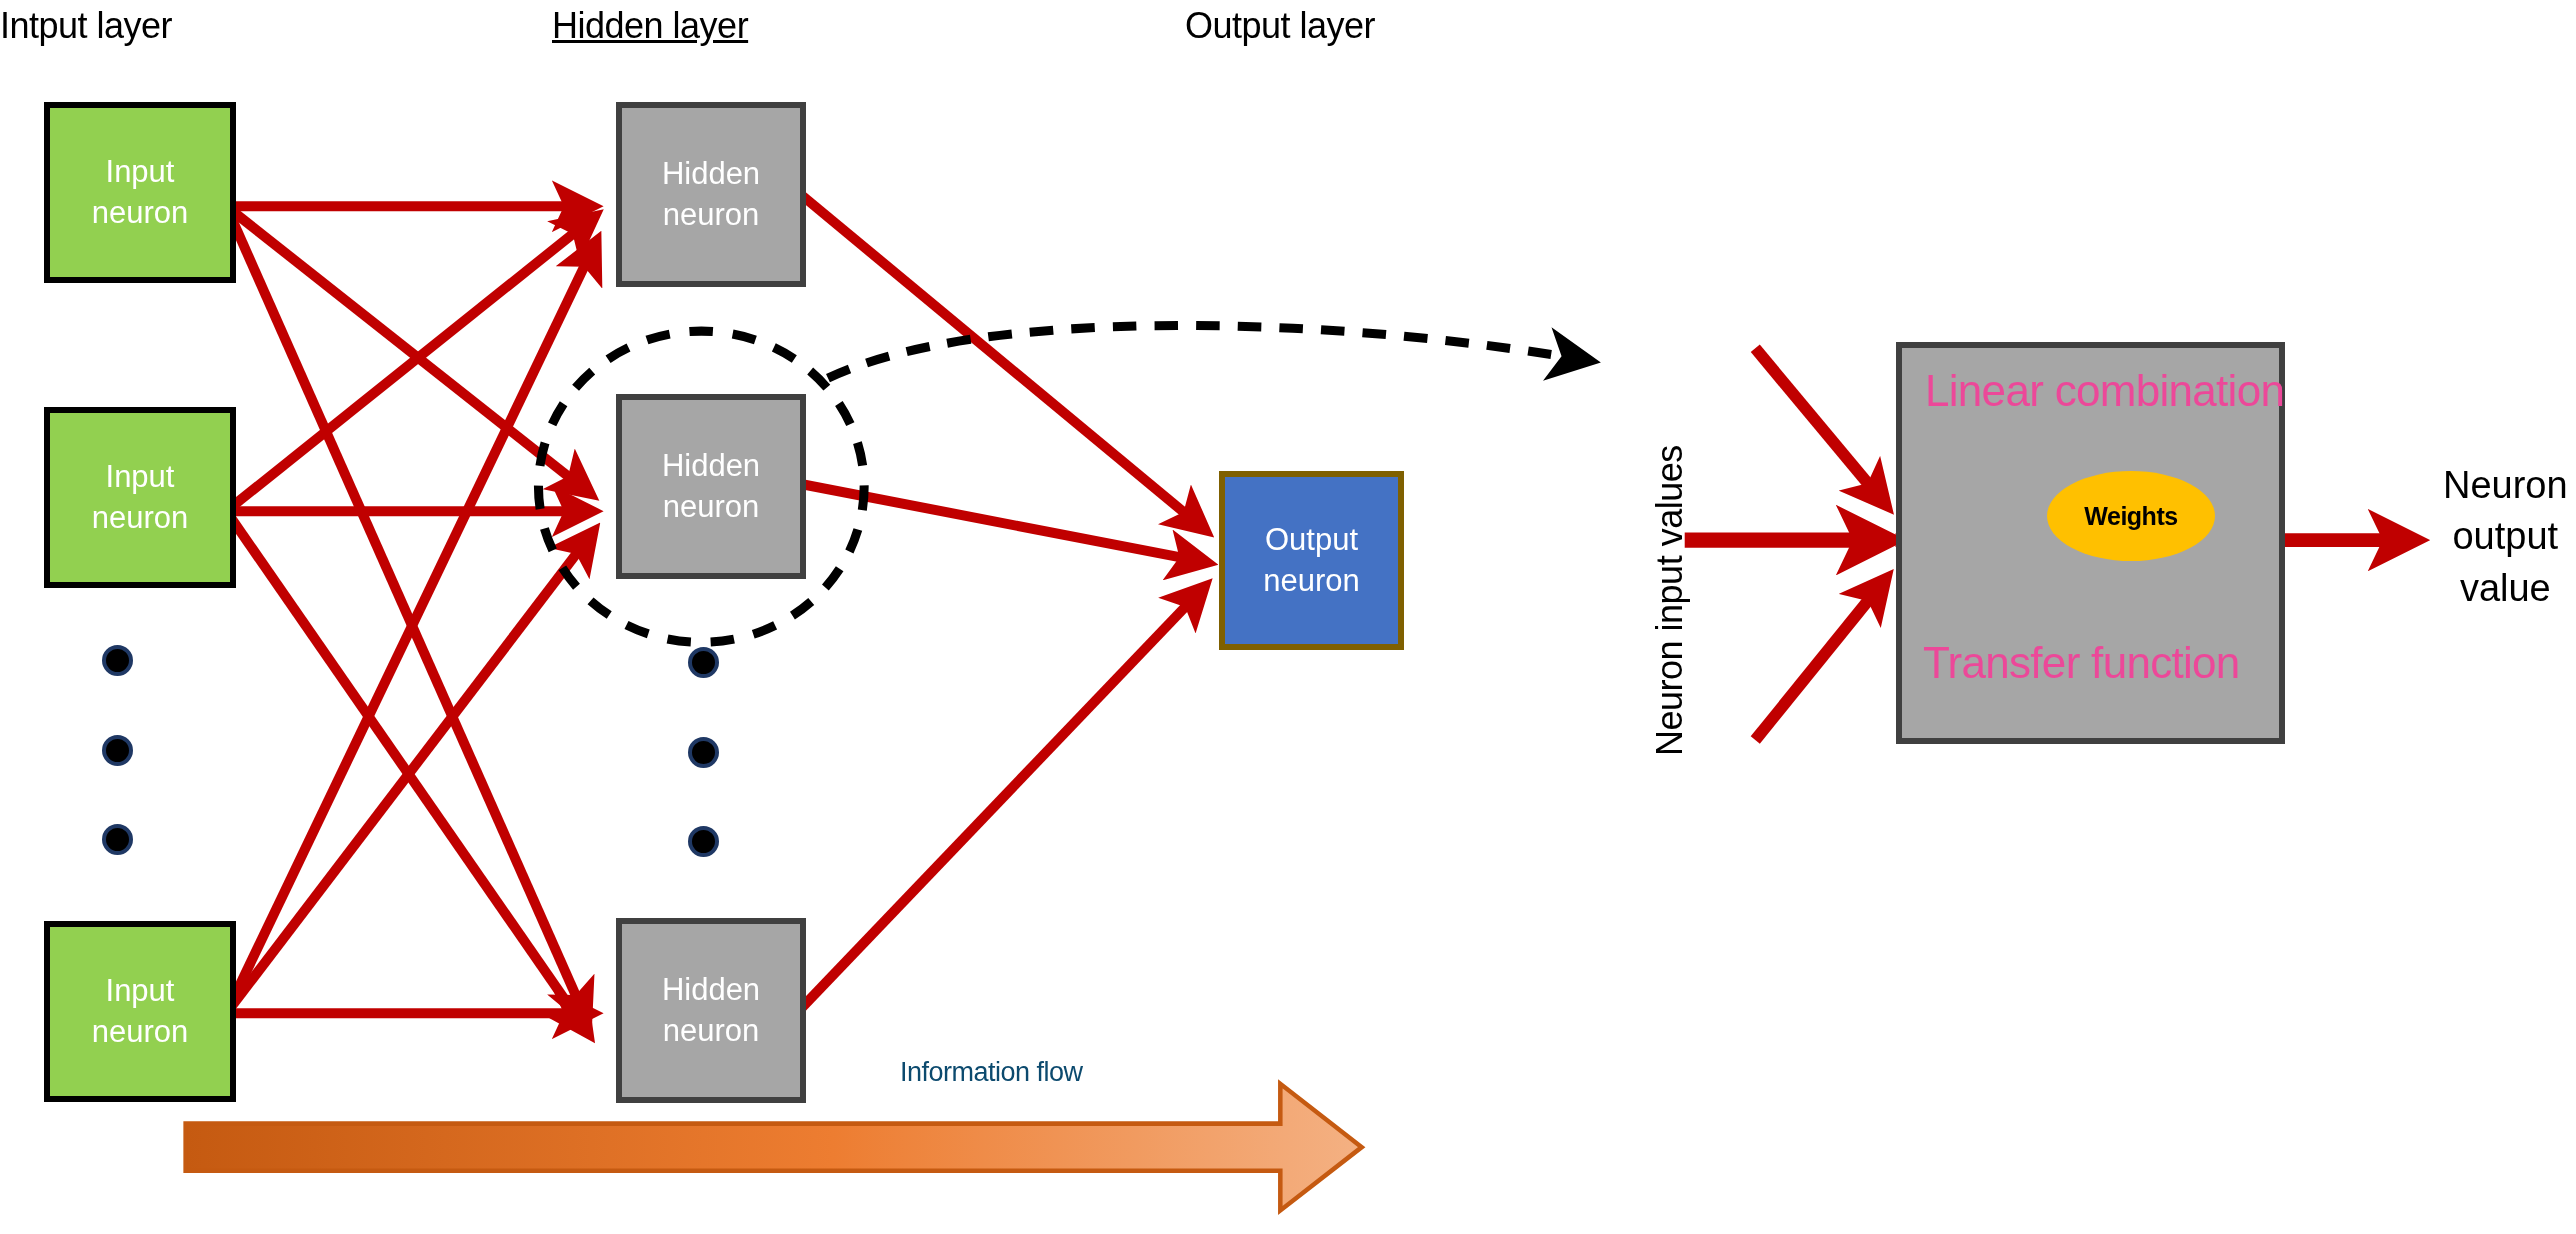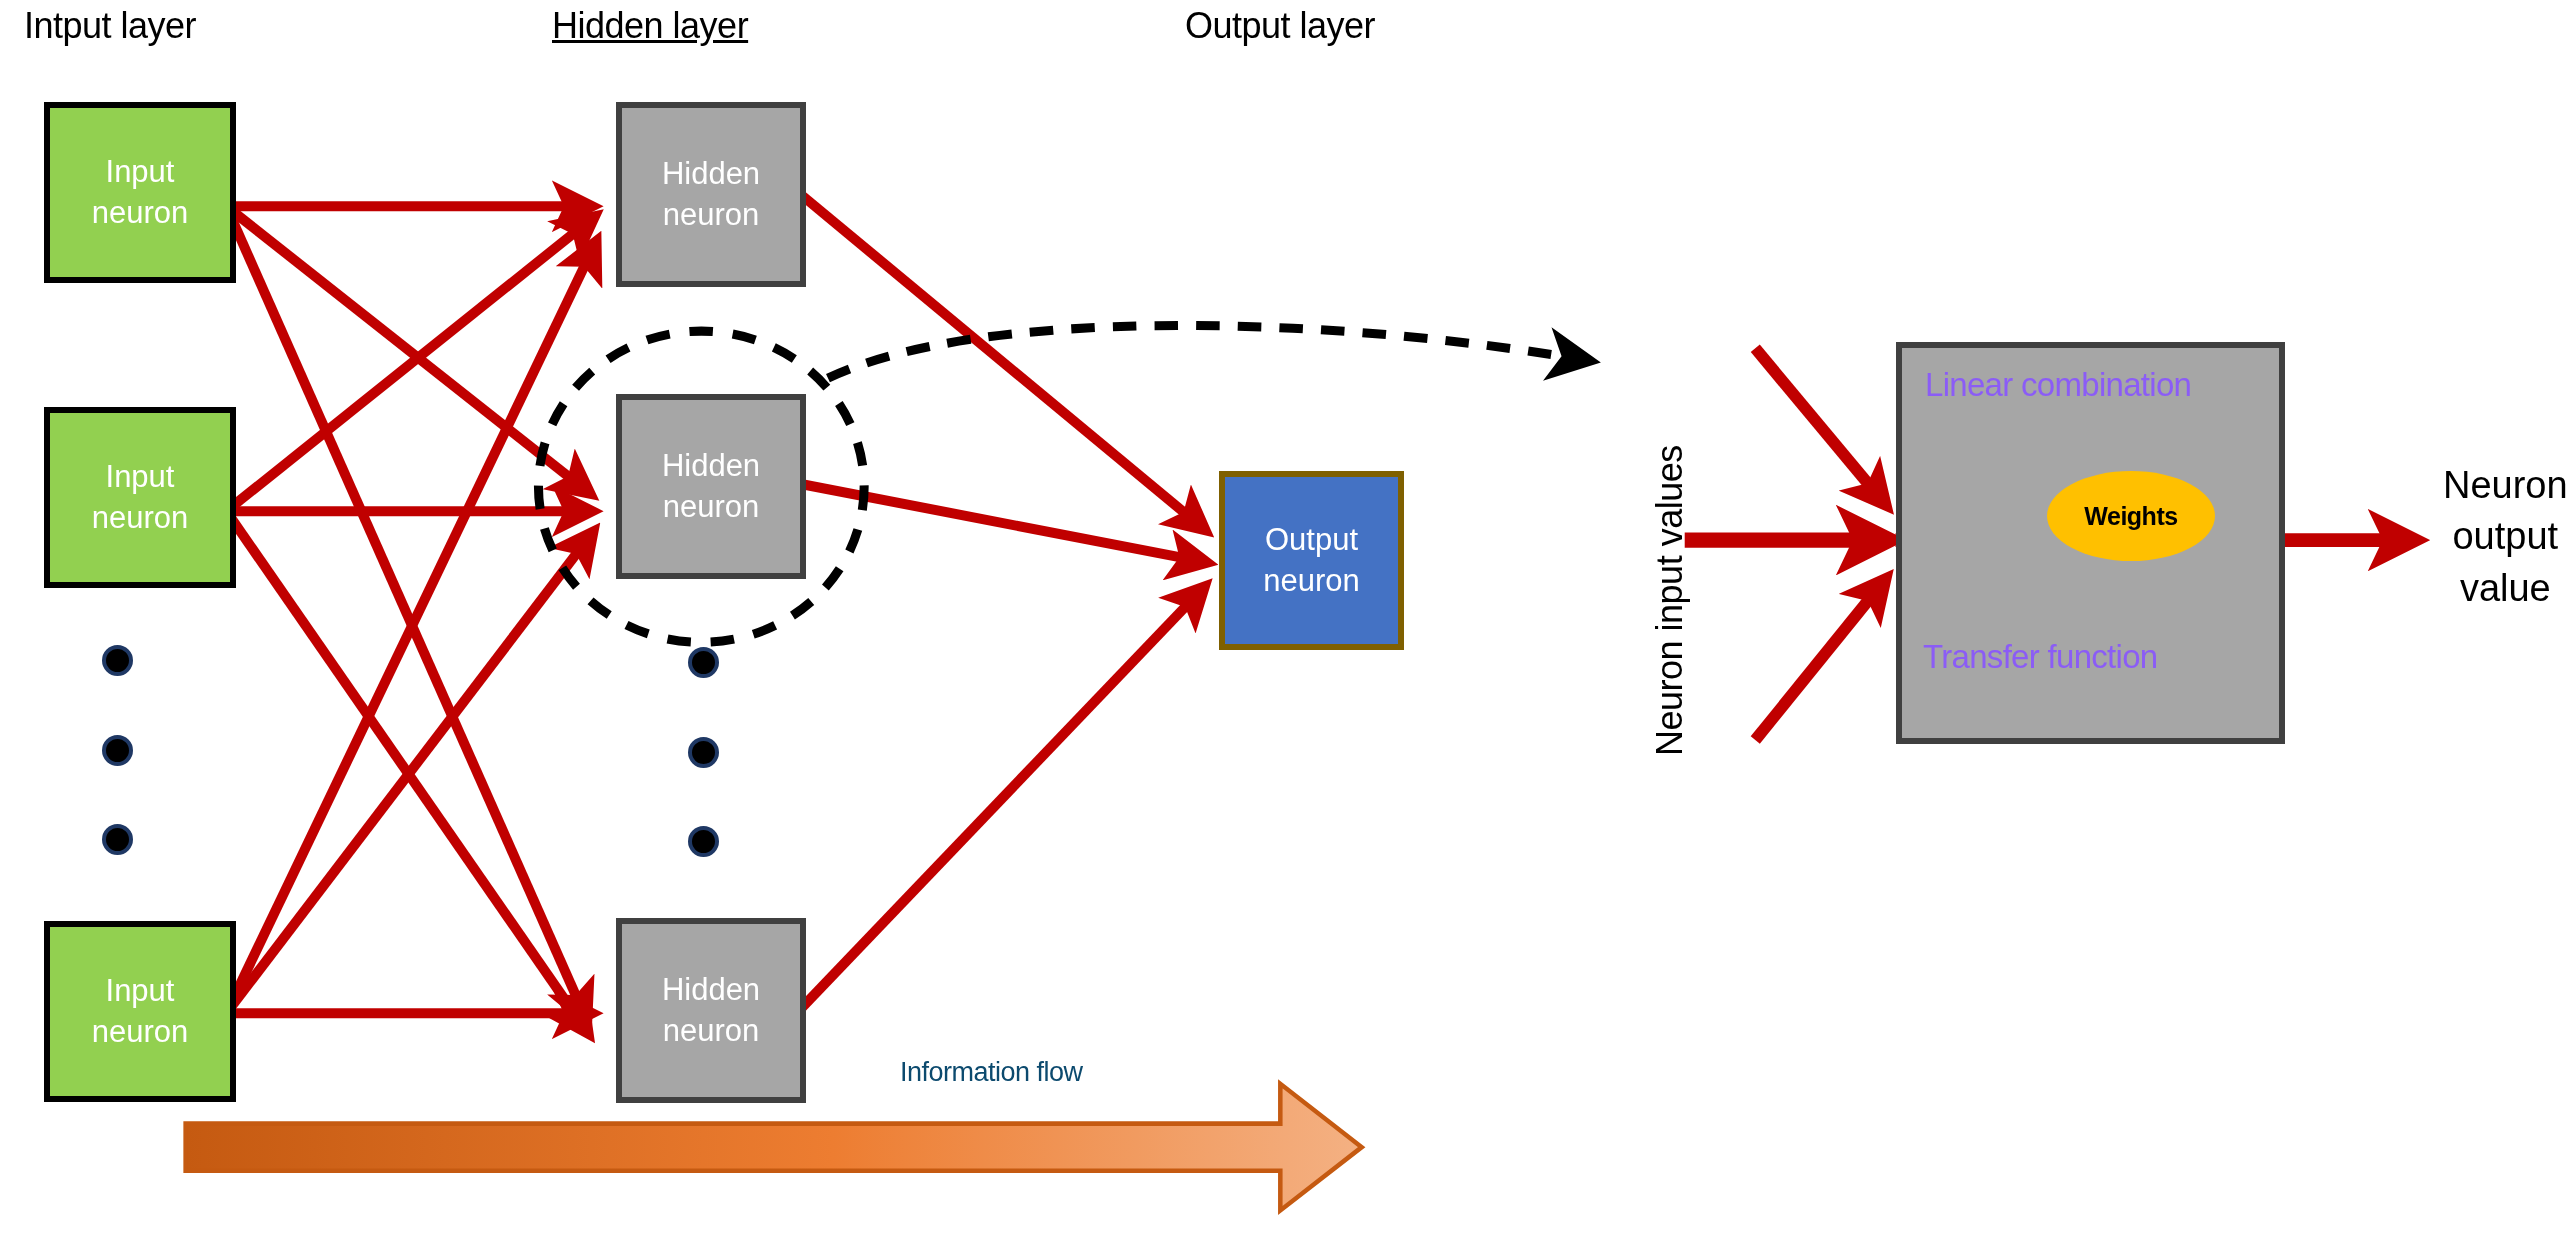--- a/index.html
+++ b/index.html
@@ -92,22 +92,22 @@
     white-space: nowrap;
   }
   .panel {
     position: absolute;
     box-sizing: border-box;
     background: #A6A6A6;
     border: 6.3px solid #404040;
   }
   .panel-text {
     position: absolute;
-    color: #8b5cf6;
-    font-size: 33px;
+    color: #ec4899;
+    font-size: 44px;
     white-space: nowrap;
     letter-spacing: -0.7px;
   }
   .weights {
     position: absolute;
     display: flex;
     align-items: center;
     justify-content: center;
     background: #FFC000;
     border-radius: 50%;
@@ -183,21 +183,21 @@
 
     <path d="M 2452 723 L 2490 723 L 2490 597 L 2662 597" fill="none" stroke="#C00000" stroke-width="15" marker-end="url(#redhead2)"></path>
 
     <line x1="2355" y1="520" x2="2355" y2="448" stroke="#FFC000" stroke-width="24" marker-end="url(#yellowhead)"></line>
 
     <g>
       <path d="M 205 1242 L 1415 1242 L 1415 1198 L 1505 1268 L 1415 1338 L 1415 1294 L 205 1294 Z" fill="url(#flowgrad)" stroke="#C55A11" stroke-width="5"></path>
     </g>
   </svg>
 
-  <div class="layer-title" style="left:24px; top:5.4px;">Intput layer</div>
+  <div class="layer-title" style="left:0; top:5.4px;">Intput layer</div>
   <div class="layer-title" style="left:552px; top:5.4px;text-decoration:underline;">Hidden layer</div>
   <div class="layer-title" style="left:1185px; top:5.4px;">Output layer</div>
 
   <div class="neuron input" style="left:36px; top:102px; width:192px; height:181px;">
     <span>Input</span>
     <span>neuron</span>
   </div>
   <div class="neuron input" style="left:36px; top:407px; width:192px; height:181px;">
     <span>Input</span>
     <span>neuron</span>

